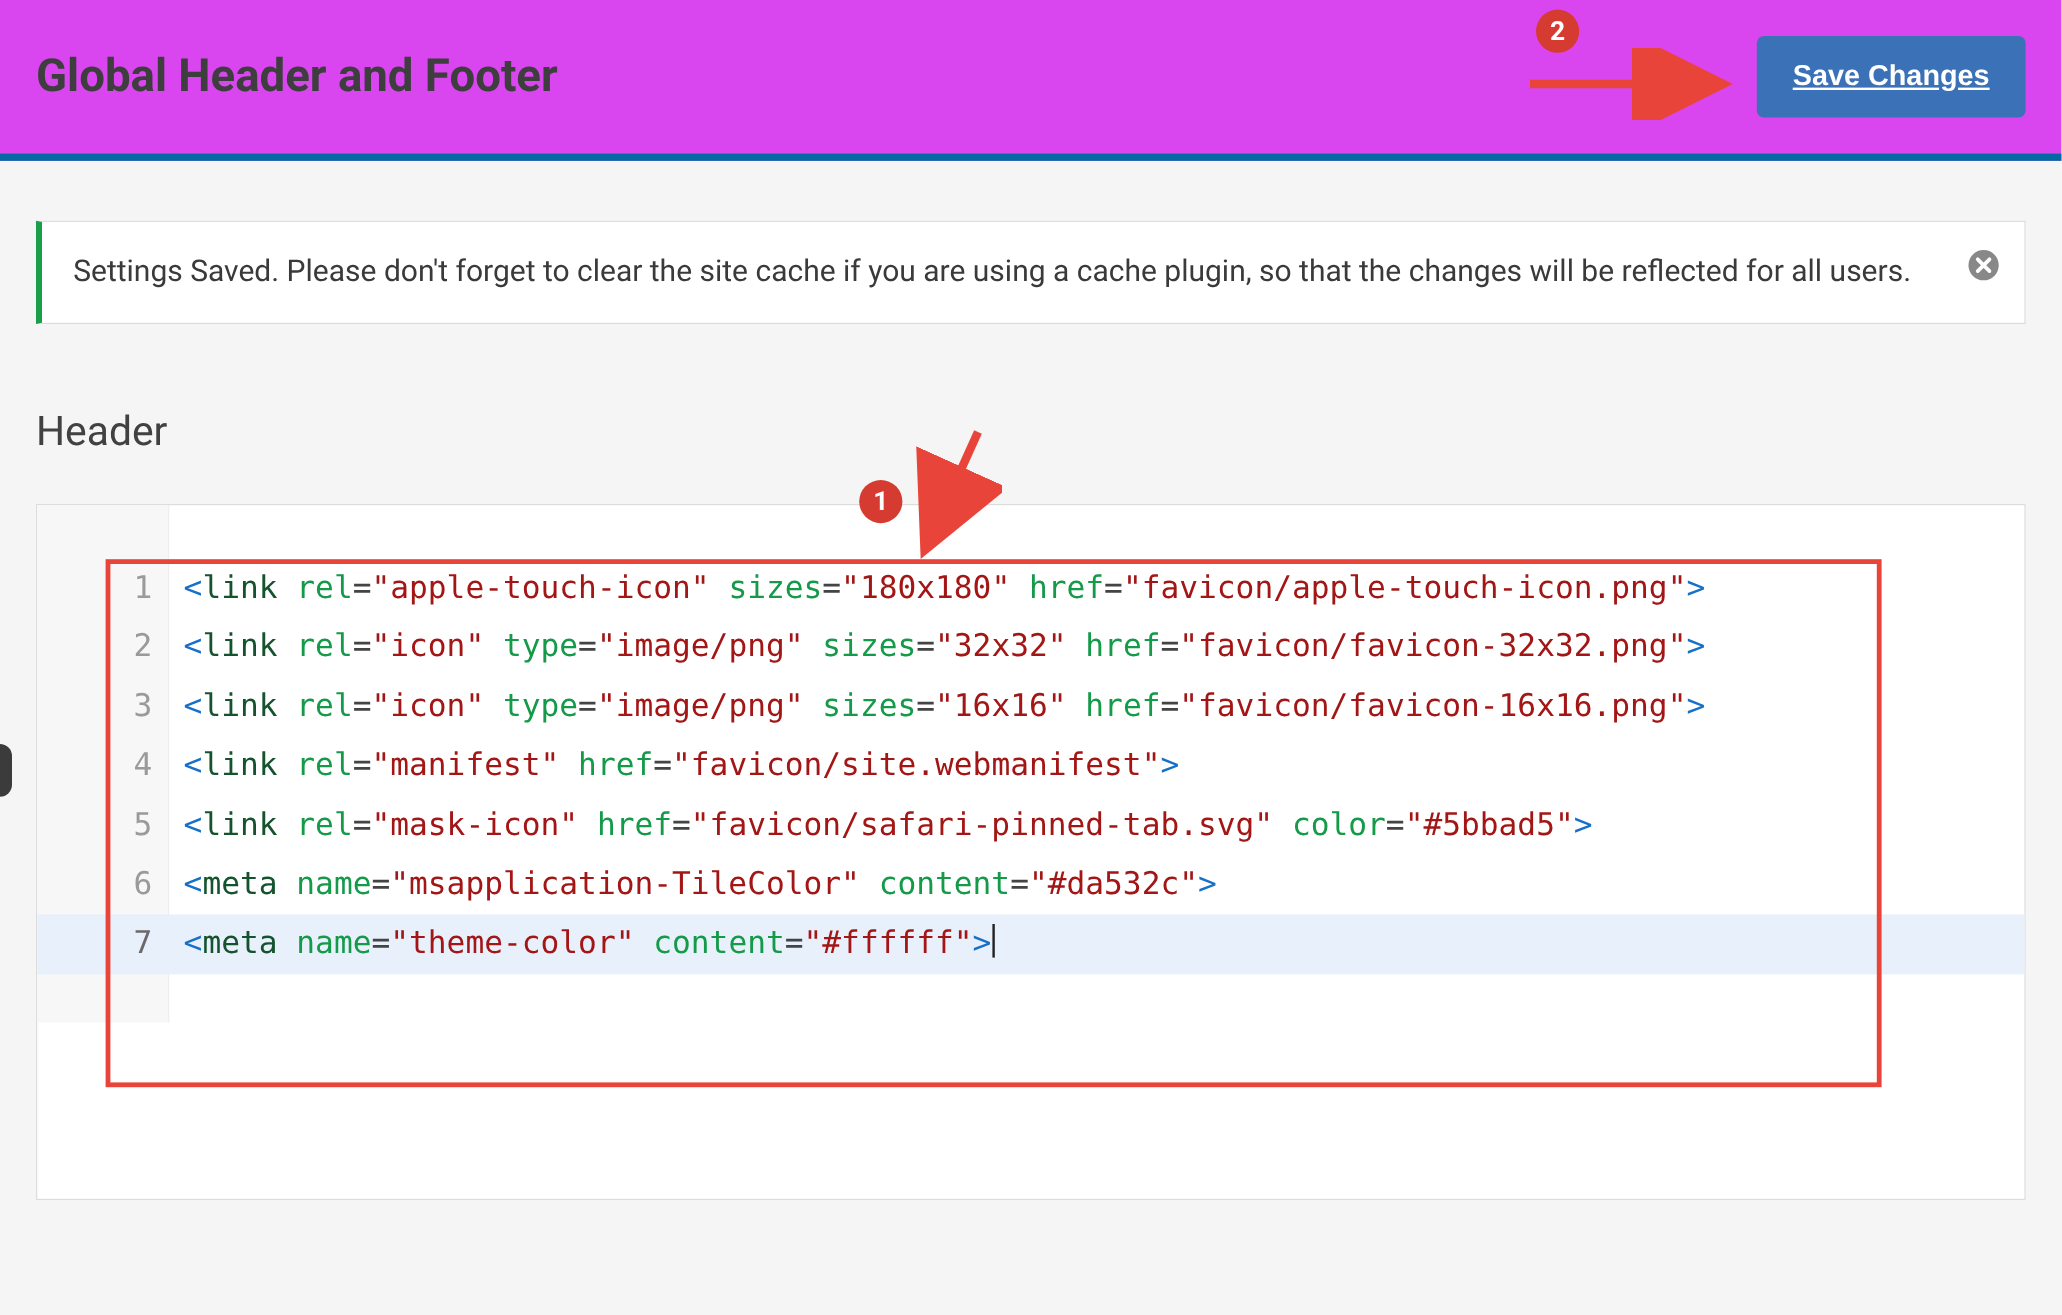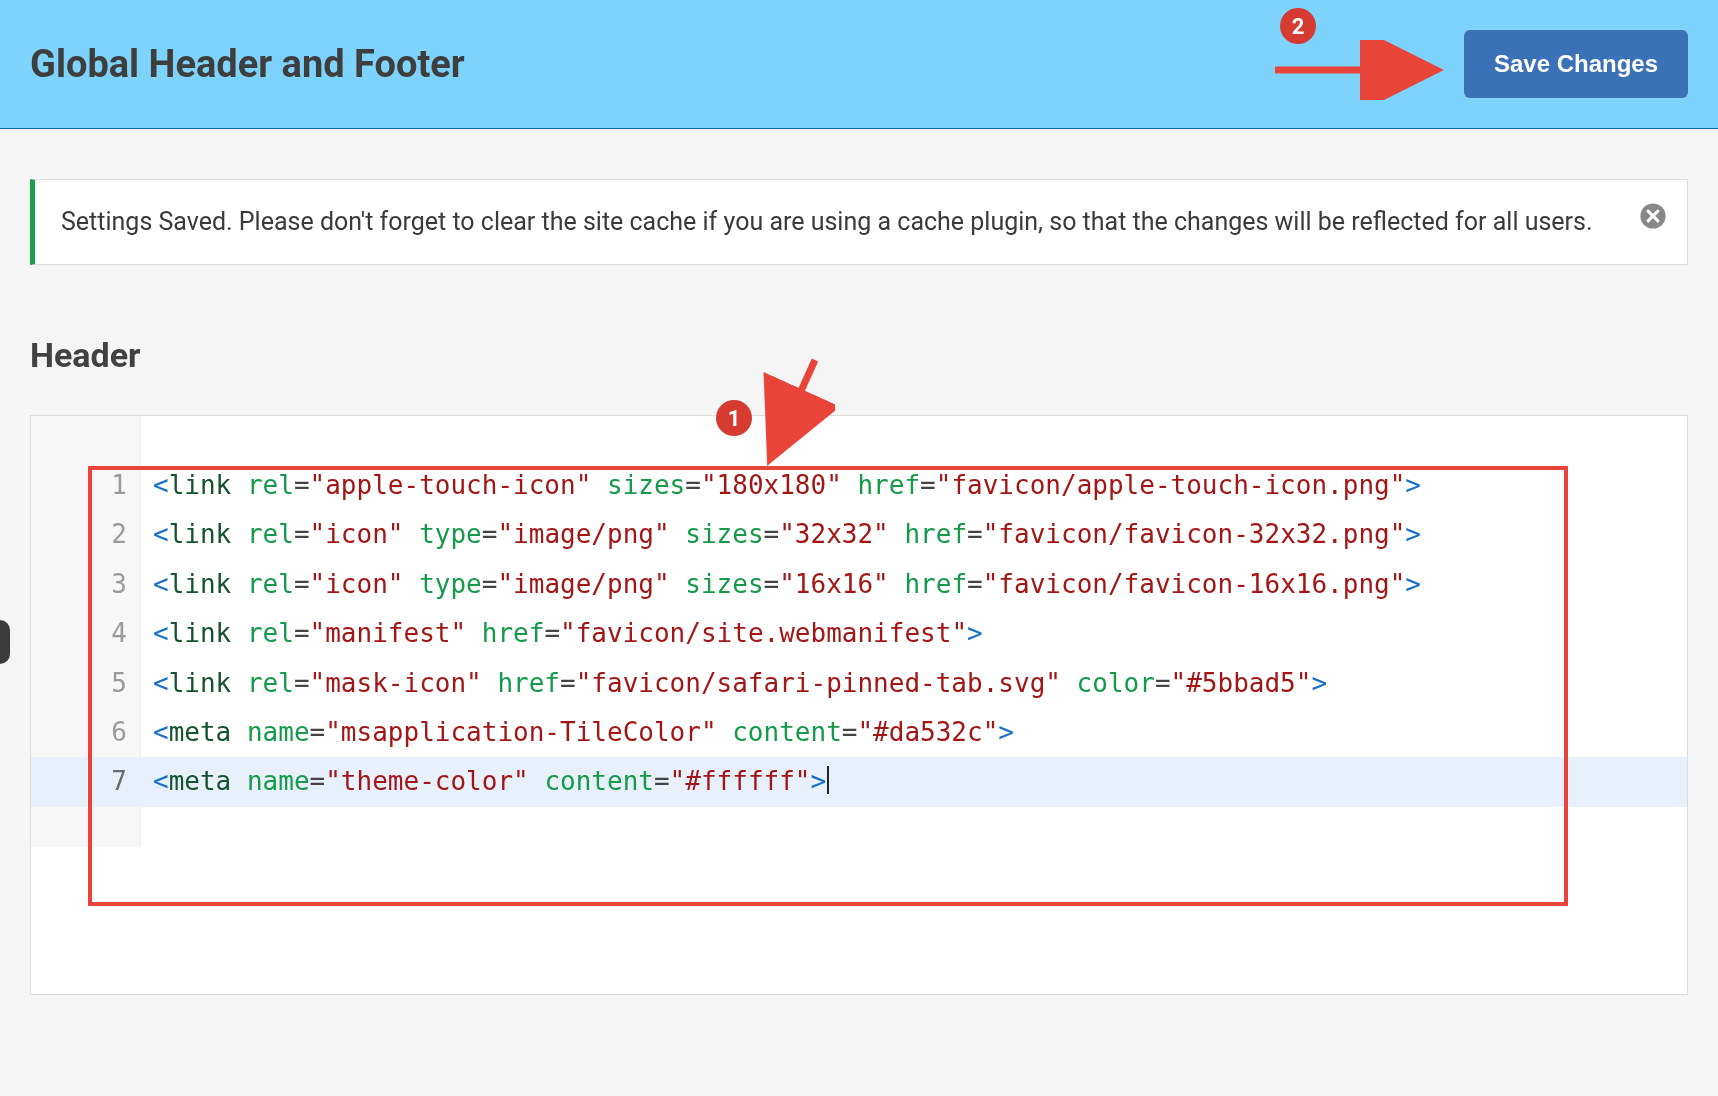--- a/index.html
+++ b/index.html
@@ -8,37 +8,38 @@
     background: #f5f5f5;
     color: #32373c;
     width: 1718px;
     height: 1096px;
   }
   .page-header {
     display: flex;
     align-items: center;
     justify-content: space-between;
     padding: 30px 30px 30px 30px;
-    background: #7dd3fc;
-    border-bottom: 1px solid #0369a1;
+    background: #d946ef;
+    border-bottom: 6px solid #0369a1;
   }
   .page-title {
     font-size: 38px;
     font-weight: 700;
     color: #3e3e3e;
   }
   .save-btn {
     background: #3b71b7;
     color: #fff;
     font-size: 24px;
     font-weight: 600;
     padding: 20px 30px;
     border: none;
     border-radius: 6px;
     cursor: pointer;
+    text-decoration: underline;
   }
   .content {
     padding: 50px 30px 30px 30px;
   }
   .notice {
     position: relative;
     background: #fff;
     border: 1px solid #ddd;
     border-left: 5px solid #1a9e4b;
     padding: 22px 58px 22px 26px;
@@ -52,21 +53,21 @@
     top: 22px;
     right: 20px;
     width: 28px;
     height: 28px;
     cursor: pointer;
     color: #888;
   }
   .notice-dismiss svg { width: 100%; height: 100%; }
   .section-title {
     font-size: 34px;
-    font-weight: 700;
+    font-weight: 400;
     color: #414141;
     margin-bottom: 40px;
   }
   .editor-wrap {
     background: #fff;
     border: 1px solid #ddd;
     padding: 0;
     position: relative;
     min-height: 580px;
   }

